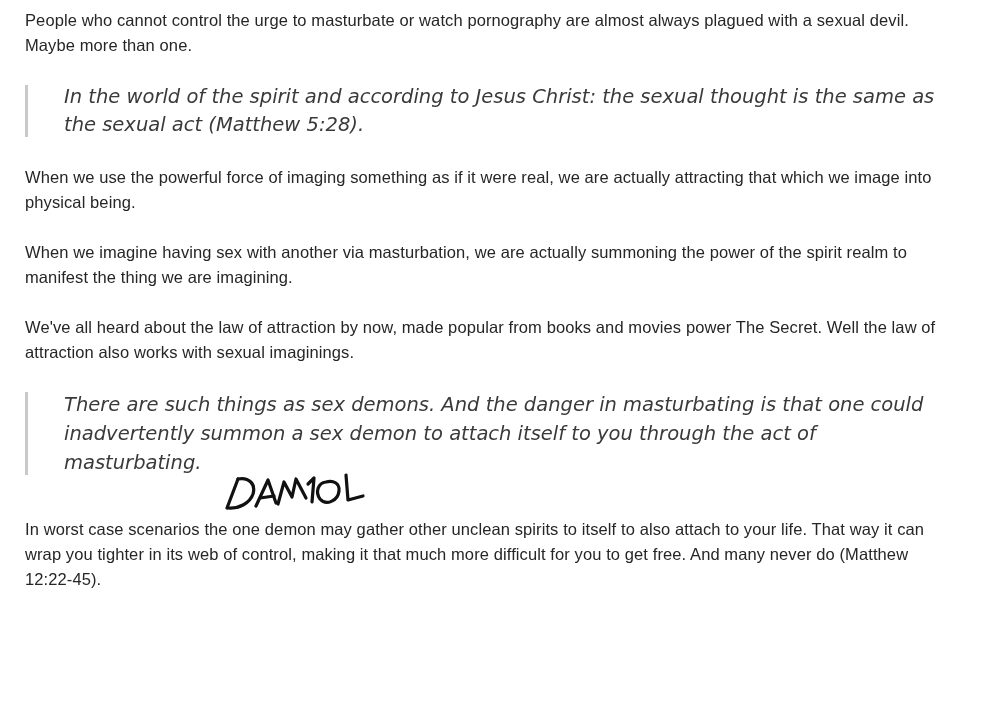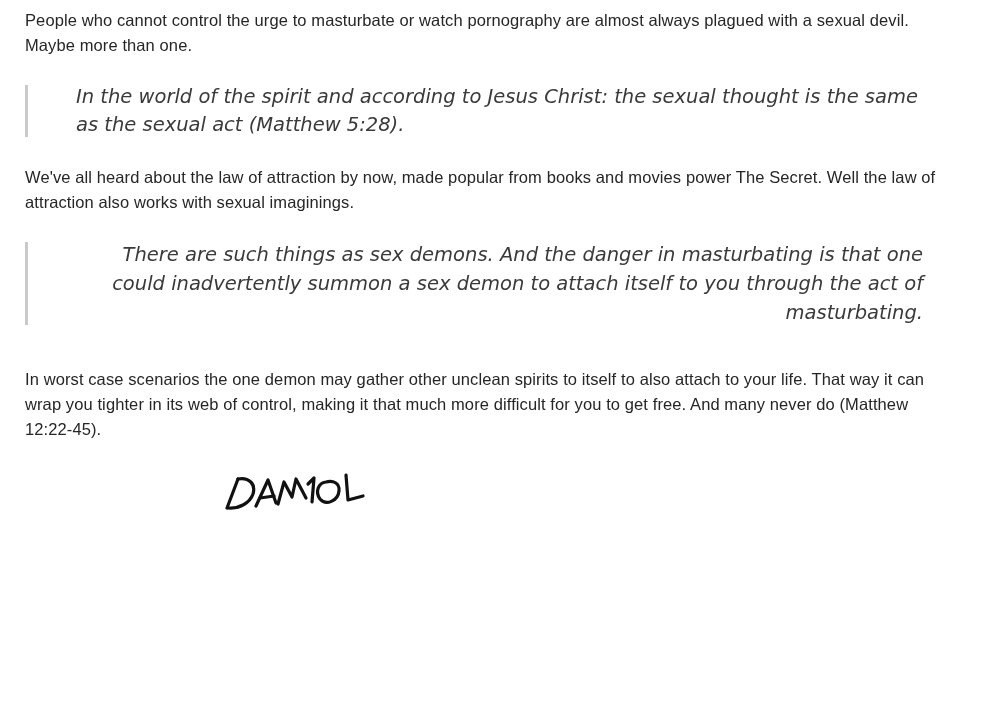--- a/index.html
+++ b/index.html
@@ -36,31 +36,30 @@
   .quote:before {
     content: "";
     position: absolute;
     left: 0;
     top: 2px;
     bottom: 2px;
     width: 3px;
     background: #c9c9c9;
   }
   .quote p {
-    margin: 16px;
+    margin: 4px;
     font-size: 19.5px;
     line-height: 28px;
     font-style: italic;
     color: #3a3a3a;
     font-family: "DejaVu Sans", sans-serif;
     font-weight: 300;
   }
   .quote-2 p {
     line-height: 29px;
-    text-align: right;
   }
   .scribble {
     position: absolute;
     left: 222px;
     top: 470px;
     width: 145px;
     height: 45px;
     pointer-events: none;
   }
   .block-spacer-1 { height: 14px; }
@@ -69,21 +68,23 @@
 <body>
 
 <div class="page">
 
   <p class="para">People who cannot control the urge to masturbate or watch pornography are almost always plagued with a sexual devil. Maybe more than one.</p>
 
   <div class="quote">
     <p>In the world of the spirit and according to Jesus Christ: the sexual thought is the same as the sexual act (Matthew 5:28).</p>
   </div>
 
+  <p class="para">When we use the powerful force of imaging something as if it were real, we are actually attracting that which we image into physical being.</p>
 
+  <p class="para">When we imagine having sex with another via masturbation, we are actually summoning the power of the spirit realm to manifest the thing we are imagining.</p>
 
   <p class="para">We've all heard about the law of attraction by now, made popular from books and movies power The Secret. Well the law of attraction also works with sexual imaginings.</p>
 
   <div class="quote quote-2">
     <p>There are such things as sex demons. And the danger in masturbating is that one could inadvertently summon a sex demon to attach itself to you through the act of masturbating.</p>
   </div>
 
   <div class="block-spacer-1"></div>
 
 

